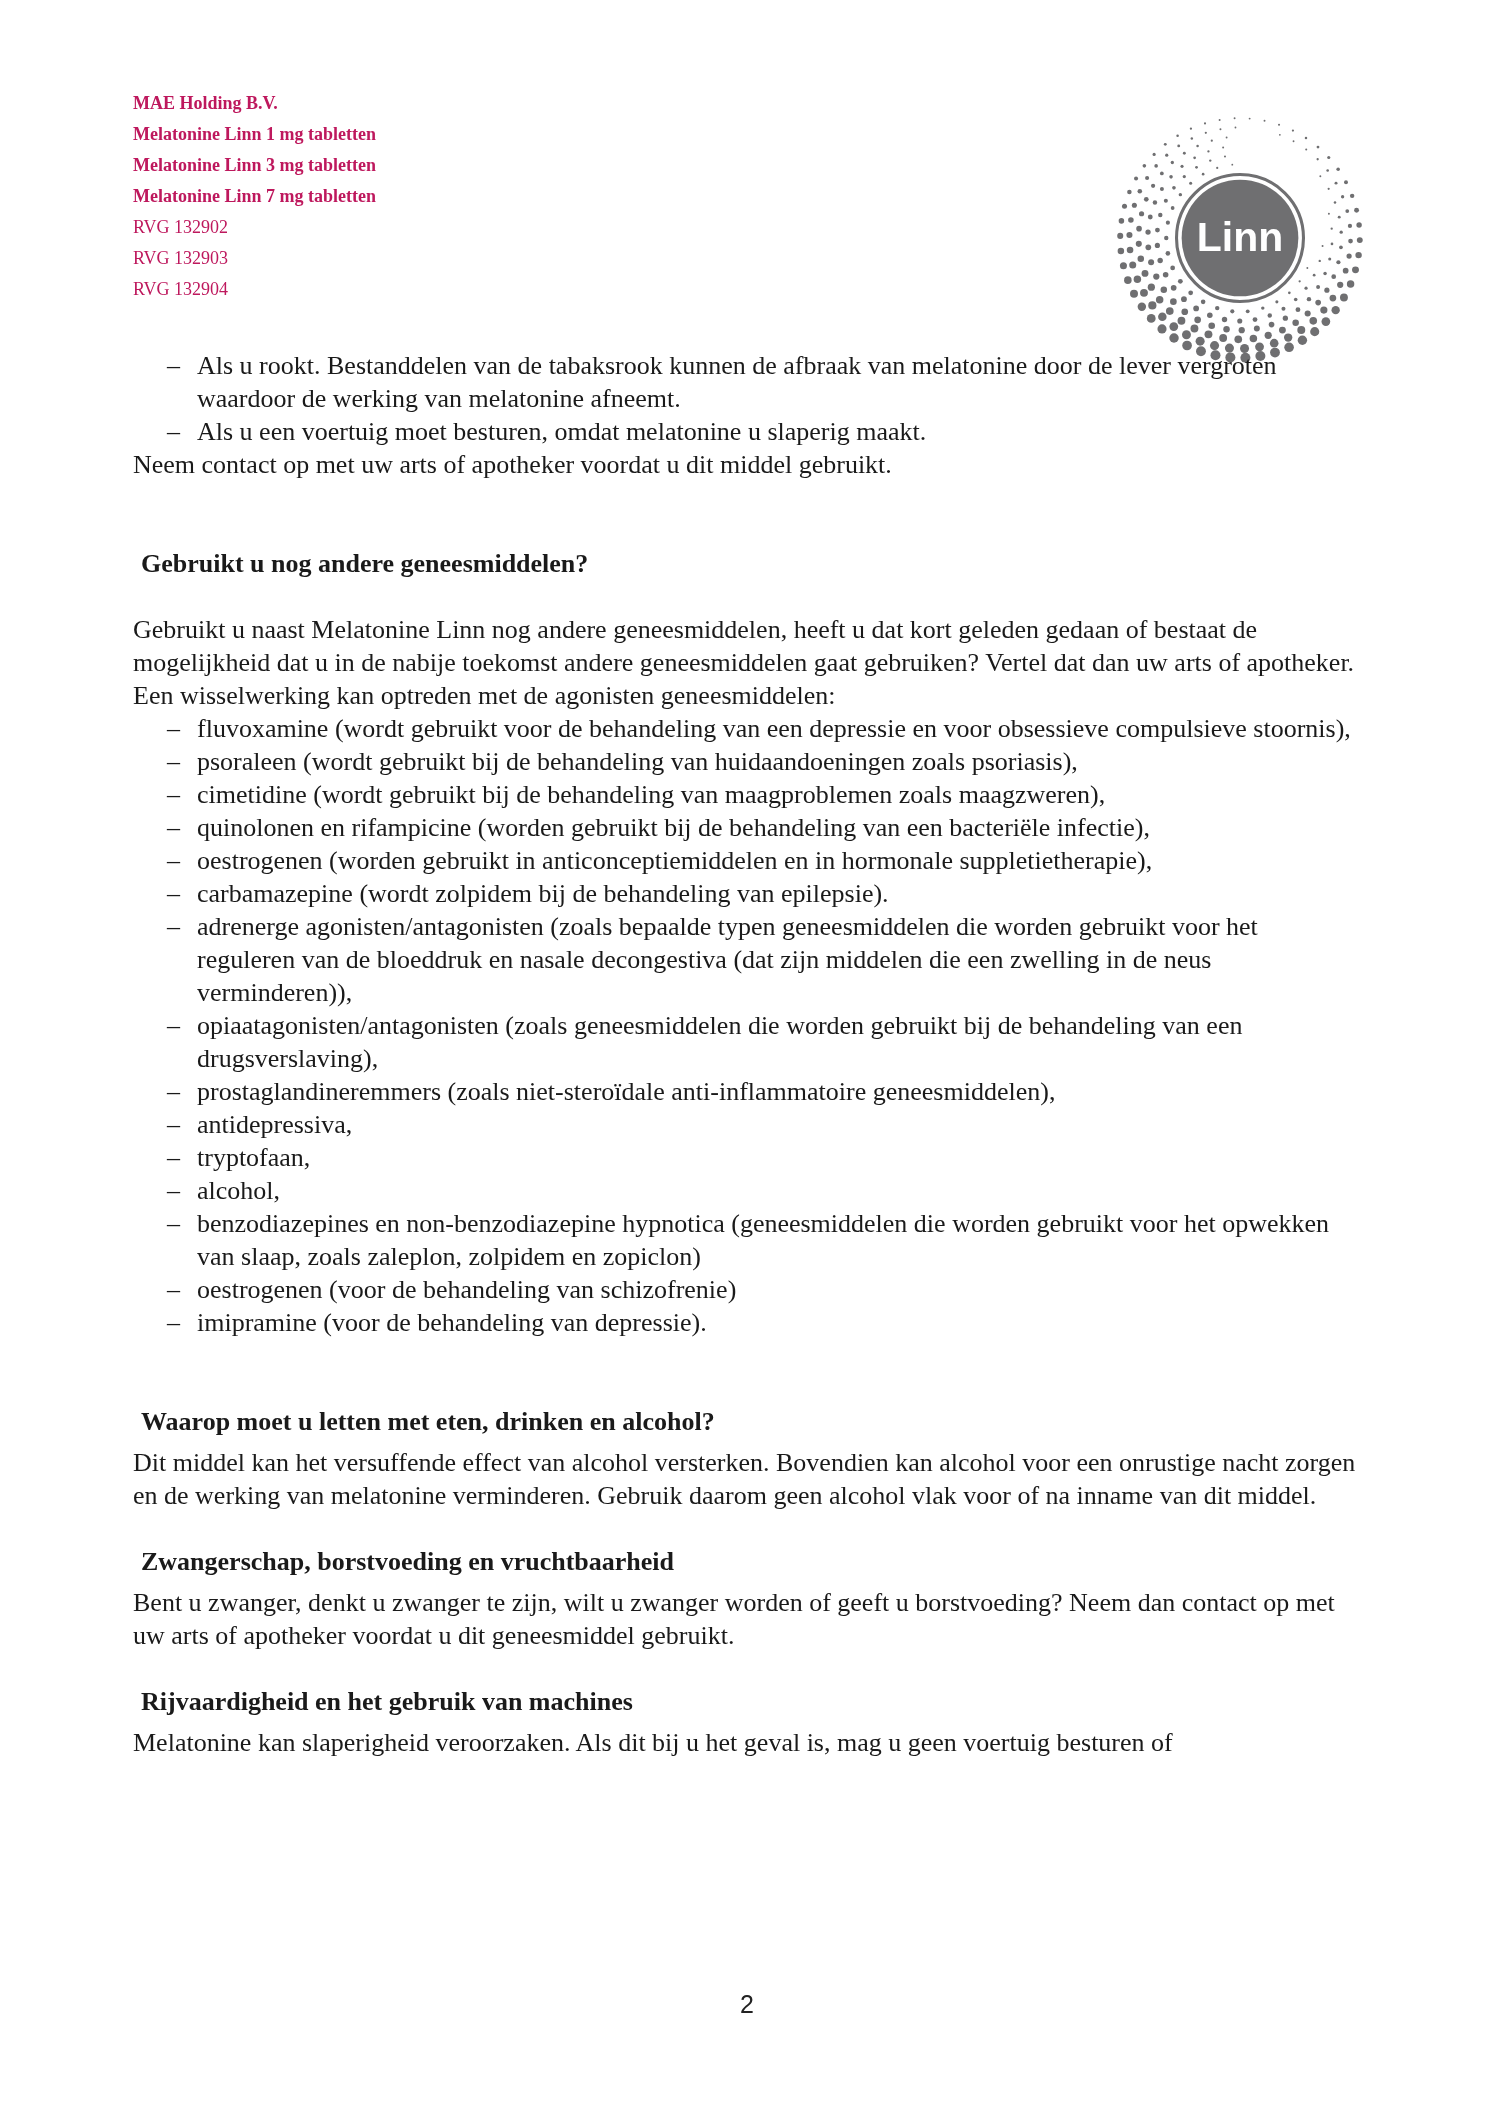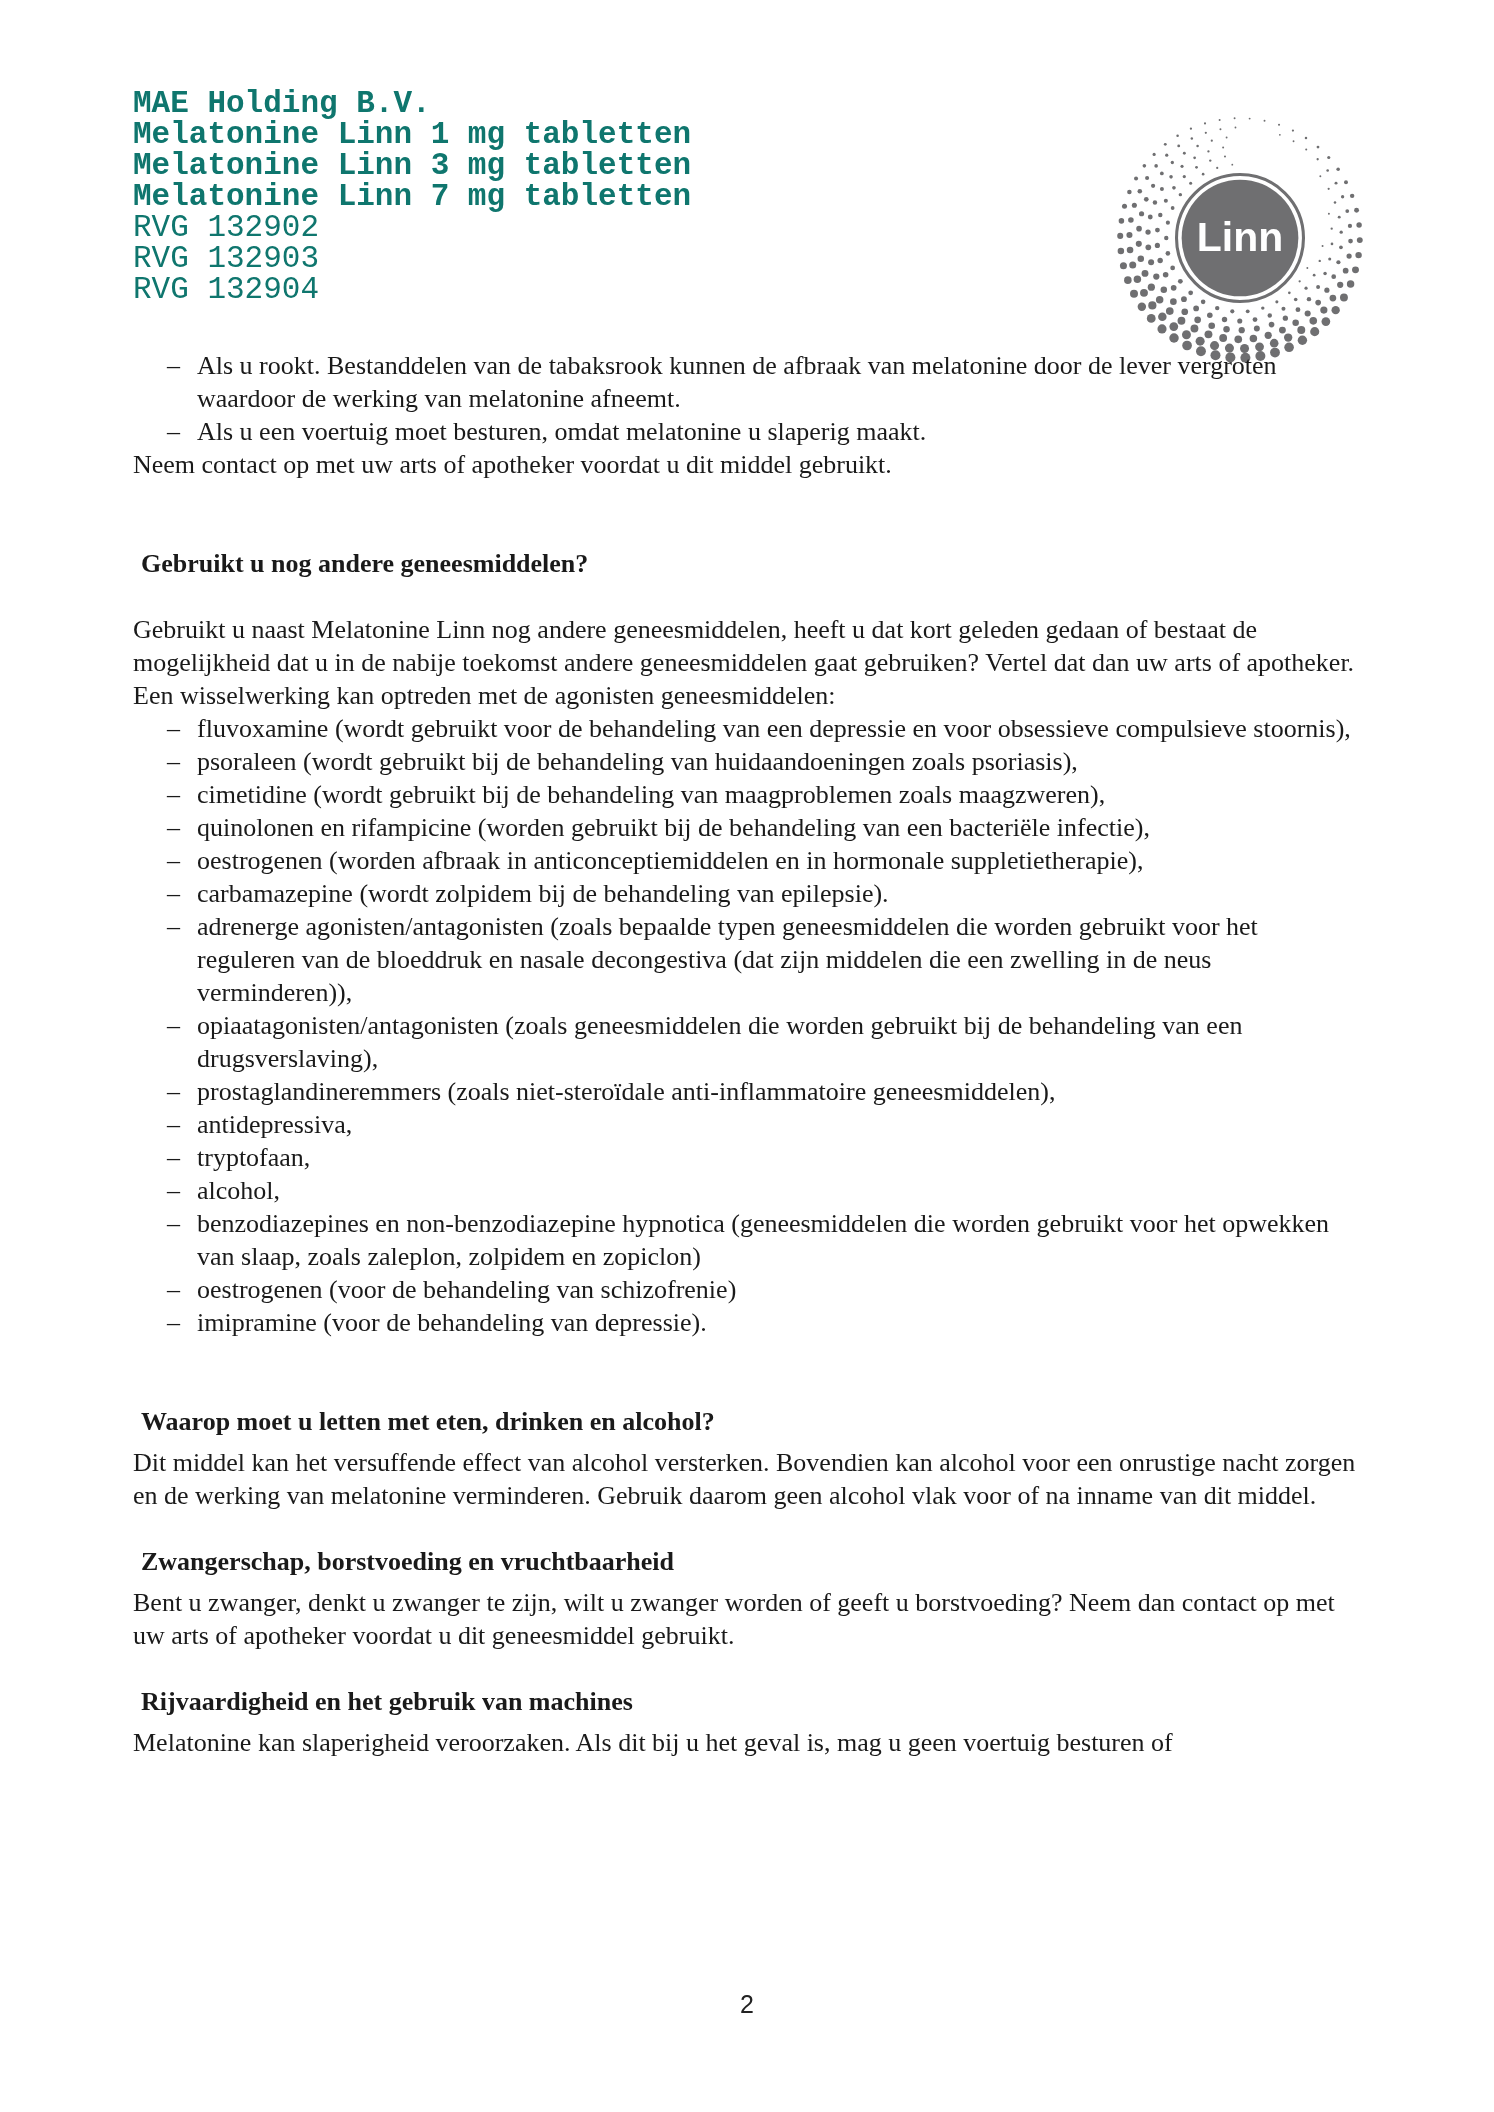--- a/index.html
+++ b/index.html
@@ -15,23 +15,23 @@
     color: #1a1a1a;
   }
   .content {
     position: absolute;
     left: 133px;
     top: 88px;
     width: 1228px;
   }
   
   .doc-header {
-    font-family: Liberation Mono, monospace;
-    color: #0f766e;
-    font-size: 31px;
+    font-family: Liberation Serif, serif;
+    color: #be185d;
+    font-size: 18px;
     line-height: 31px;
   }
   .doc-header .bold { font-weight: bold; }
   .module-block { margin-top: 34px; }
   
   .logo-wrap {
     position: absolute;
     left: 1112px;
     top: 110px;
     width: 256px;
@@ -333,21 +333,21 @@
 
       <p>Gebruikt u naast Melatonine Linn nog andere geneesmiddelen, heeft u dat kort geleden gedaan of bestaat de mogelijkheid dat u in de nabije toekomst andere geneesmiddelen gaat gebruiken? Vertel dat dan uw arts of apotheker.</p>
 
       <p class="para-gap">Een wisselwerking kan optreden met de agonisten geneesmiddelen:</p>
 
       <ul class="dash-list">
         <li><span class="dash">–</span><span>fluvoxamine (wordt gebruikt voor de behandeling van een depressie en voor obsessieve compulsieve stoornis),</span></li>
         <li><span class="dash">–</span><span>psoraleen (wordt gebruikt bij de behandeling van huidaandoeningen zoals psoriasis),</span></li>
         <li><span class="dash">–</span><span>cimetidine (wordt gebruikt bij de behandeling van maagproblemen zoals maagzweren),</span></li>
         <li><span class="dash">–</span><span>quinolonen en rifampicine (worden gebruikt bij de behandeling van een bacteriële infectie),</span></li>
-        <li><span class="dash">–</span><span>oestrogenen (worden afbraak in anticonceptiemiddelen en in hormonale suppletietherapie),</span></li>
+        <li><span class="dash">–</span><span>oestrogenen (worden gebruikt in anticonceptiemiddelen en in hormonale suppletietherapie),</span></li>
         <li><span class="dash">–</span><span>carbamazepine (wordt zolpidem bij de behandeling van epilepsie).</span></li>
         <li><span class="dash">–</span><span>adrenerge agonisten/antagonisten (zoals bepaalde typen geneesmiddelen die worden gebruikt voor het reguleren van de bloeddruk en nasale decongestiva (dat zijn middelen die een zwelling in de neus verminderen)),</span></li>
         <li><span class="dash">–</span><span>opiaatagonisten/antagonisten (zoals geneesmiddelen die worden gebruikt bij de behandeling van een drugsverslaving),</span></li>
         <li><span class="dash">–</span><span>prostaglandineremmers (zoals niet-steroïdale anti-inflammatoire geneesmiddelen),</span></li>
         <li><span class="dash">–</span><span>antidepressiva,</span></li>
         <li><span class="dash">–</span><span>tryptofaan,</span></li>
         <li><span class="dash">–</span><span>alcohol,</span></li>
         <li><span class="dash">–</span><span>benzodiazepines en non-benzodiazepine hypnotica (geneesmiddelen die worden gebruikt voor het opwekken van slaap, zoals zaleplon, zolpidem en zopiclon)</span></li>
         <li><span class="dash">–</span><span>oestrogenen (voor de behandeling van schizofrenie)</span></li>
         <li><span class="dash">–</span><span>imipramine (voor de behandeling van depressie).</span></li>

